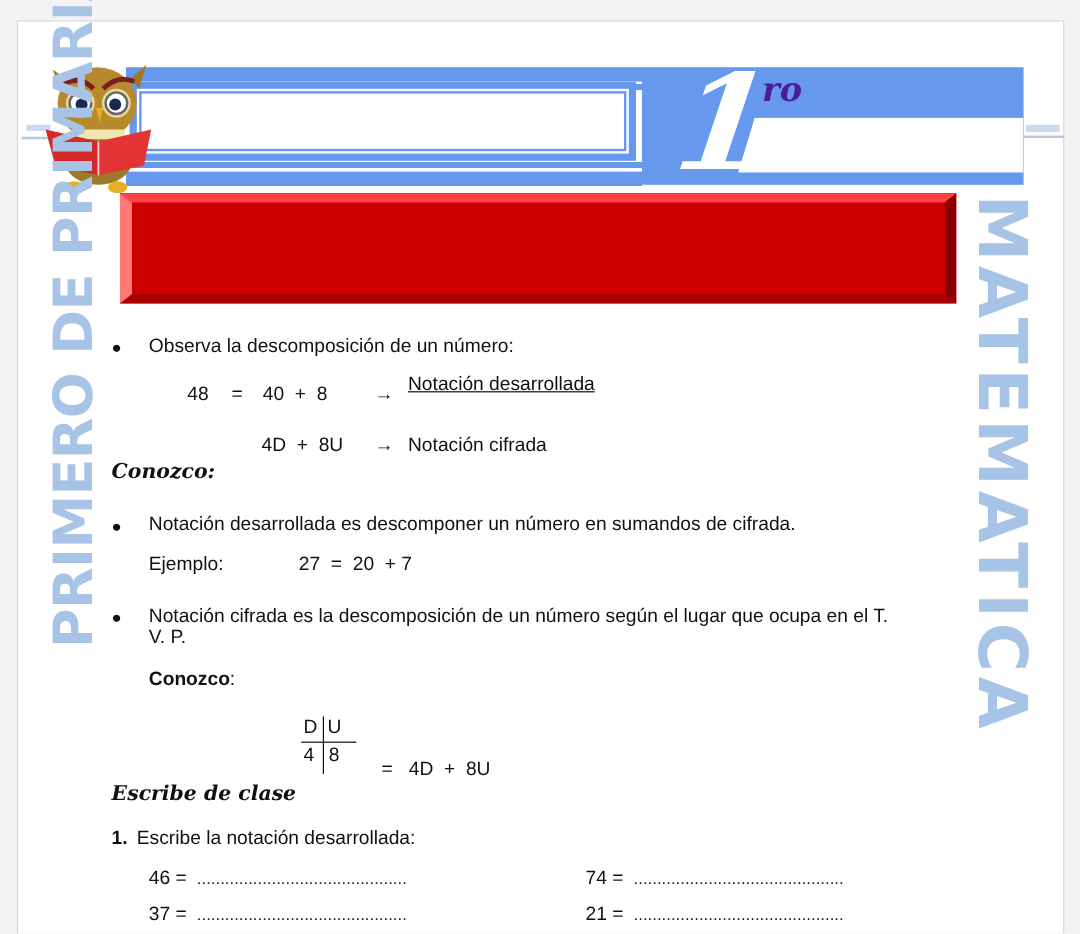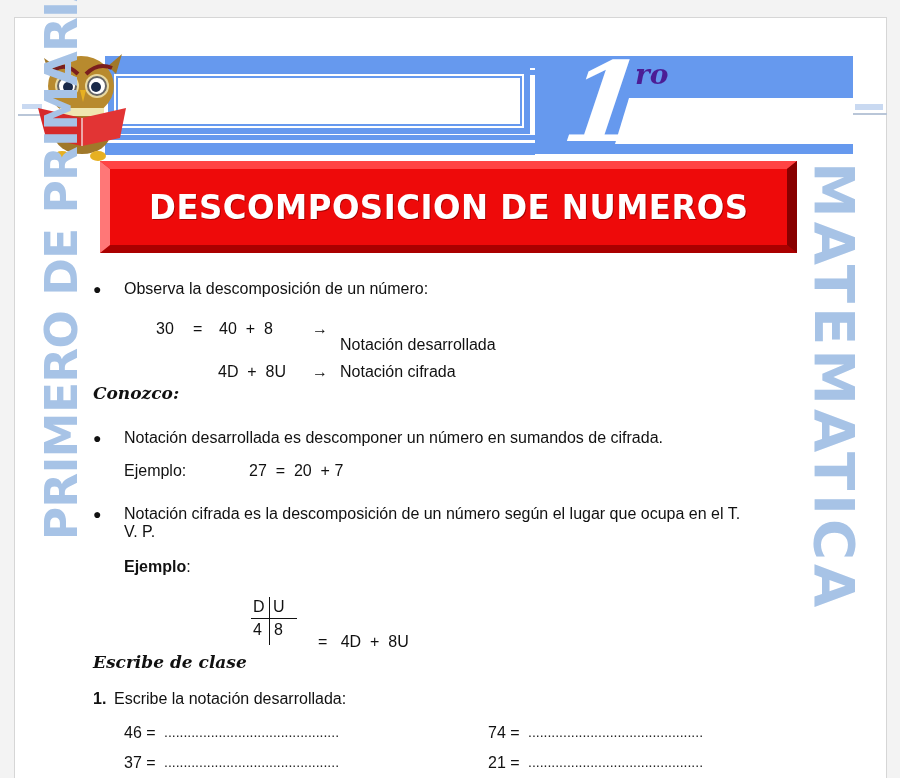--- a/index.html
+++ b/index.html
@@ -136,54 +136,51 @@
   <line x1="46" y1="72" x2="46" y2="100" stroke="#f0d0d0" stroke-width="1.5"></line>
   <ellipse cx="26" cy="110" rx="8" ry="5" fill="#e6b022"></ellipse>
   <ellipse cx="62" cy="110" rx="8" ry="5" fill="#e6b022"></ellipse>
 </svg>
 
 <div class="title-banner">
   <div class="bevel-top"></div>
   <div class="bevel-bottom"></div>
   <div class="bevel-left"></div>
   <div class="bevel-right"></div>
-  <div class="face">
-    <span class="title-text">DESCOMPOSICION DE NUMEROS</span>
-  </div>
 </div>
 
 <div class="vert-left">PRIMERO DE PRIMARIA</div>
 <div class="vert-right">MATEMATICA</div>
 
 <div class="content">
   <span class="abs bullet" style="left:93px; top:281px;">●</span>
   <span class="abs" style="left:124px; top:280px;">Observa la descomposición de un número:</span>
 
-  <span class="abs" style="left:156px; top:320px;">30</span>
+  <span class="abs" style="left:156px; top:320px;">48</span>
   <span class="abs" style="left:193px; top:320px;">=</span>
   <span class="abs" style="left:219px; top:320px; white-space:pre;">40  +  8</span>
   <span class="abs" style="left:312px; top:320px;">→</span>
-  <span class="abs" style="left:340px; top:336px;">Notación desarrollada</span>
+  <span class="abs" style="left:340px; top:312px;text-decoration:underline;">Notación desarrollada</span>
 
   <span class="abs" style="left:218px; top:363px; white-space:pre;">4D  +  8U</span>
   <span class="abs" style="left:312px; top:363px;">→</span>
   <span class="abs" style="left:340px; top:363px;">Notación cifrada</span>
 
   <span class="abs heading-serif" style="left:93px; top:383px;">Conozco:</span>
 
   <span class="abs bullet" style="left:93px; top:430px;">●</span>
   <span class="abs" style="left:124px; top:429px;">Notación desarrollada es descomponer un número en sumandos de cifrada.</span>
   <span class="abs" style="left:124px; top:462px;">Ejemplo:</span>
   <span class="abs" style="left:249px; top:462px; white-space:pre;">27  =  20  + 7</span>
 
   <span class="abs bullet" style="left:93px; top:506px;">●</span>
   <span class="abs" style="left:124px; top:505px;">Notación cifrada es la descomposición de un número según el lugar que ocupa en el T.</span>
   <span class="abs" style="left:124px; top:523px;">V. P.</span>
 
-  <span class="abs" style="left:124px; top:558px;"><b>Ejemplo</b><span>:</span></span>
+  <span class="abs" style="left:124px; top:558px;"><b>Conozco</b><span>:</span></span>
 
   <div class="table-du">
     <span class="cell" style="left:2px; top:1px;">D</span>
     <span class="cell" style="left:22px; top:1px;">U</span>
     <div class="hline"></div>
     <div class="vline"></div>
     <span class="cell" style="left:2px; top:24px;">4</span>
     <span class="cell" style="left:23px; top:24px;">8</span>
   </div>
   <span class="abs" style="left:318px; top:633px; white-space:pre;">=   4D  +  8U</span>

